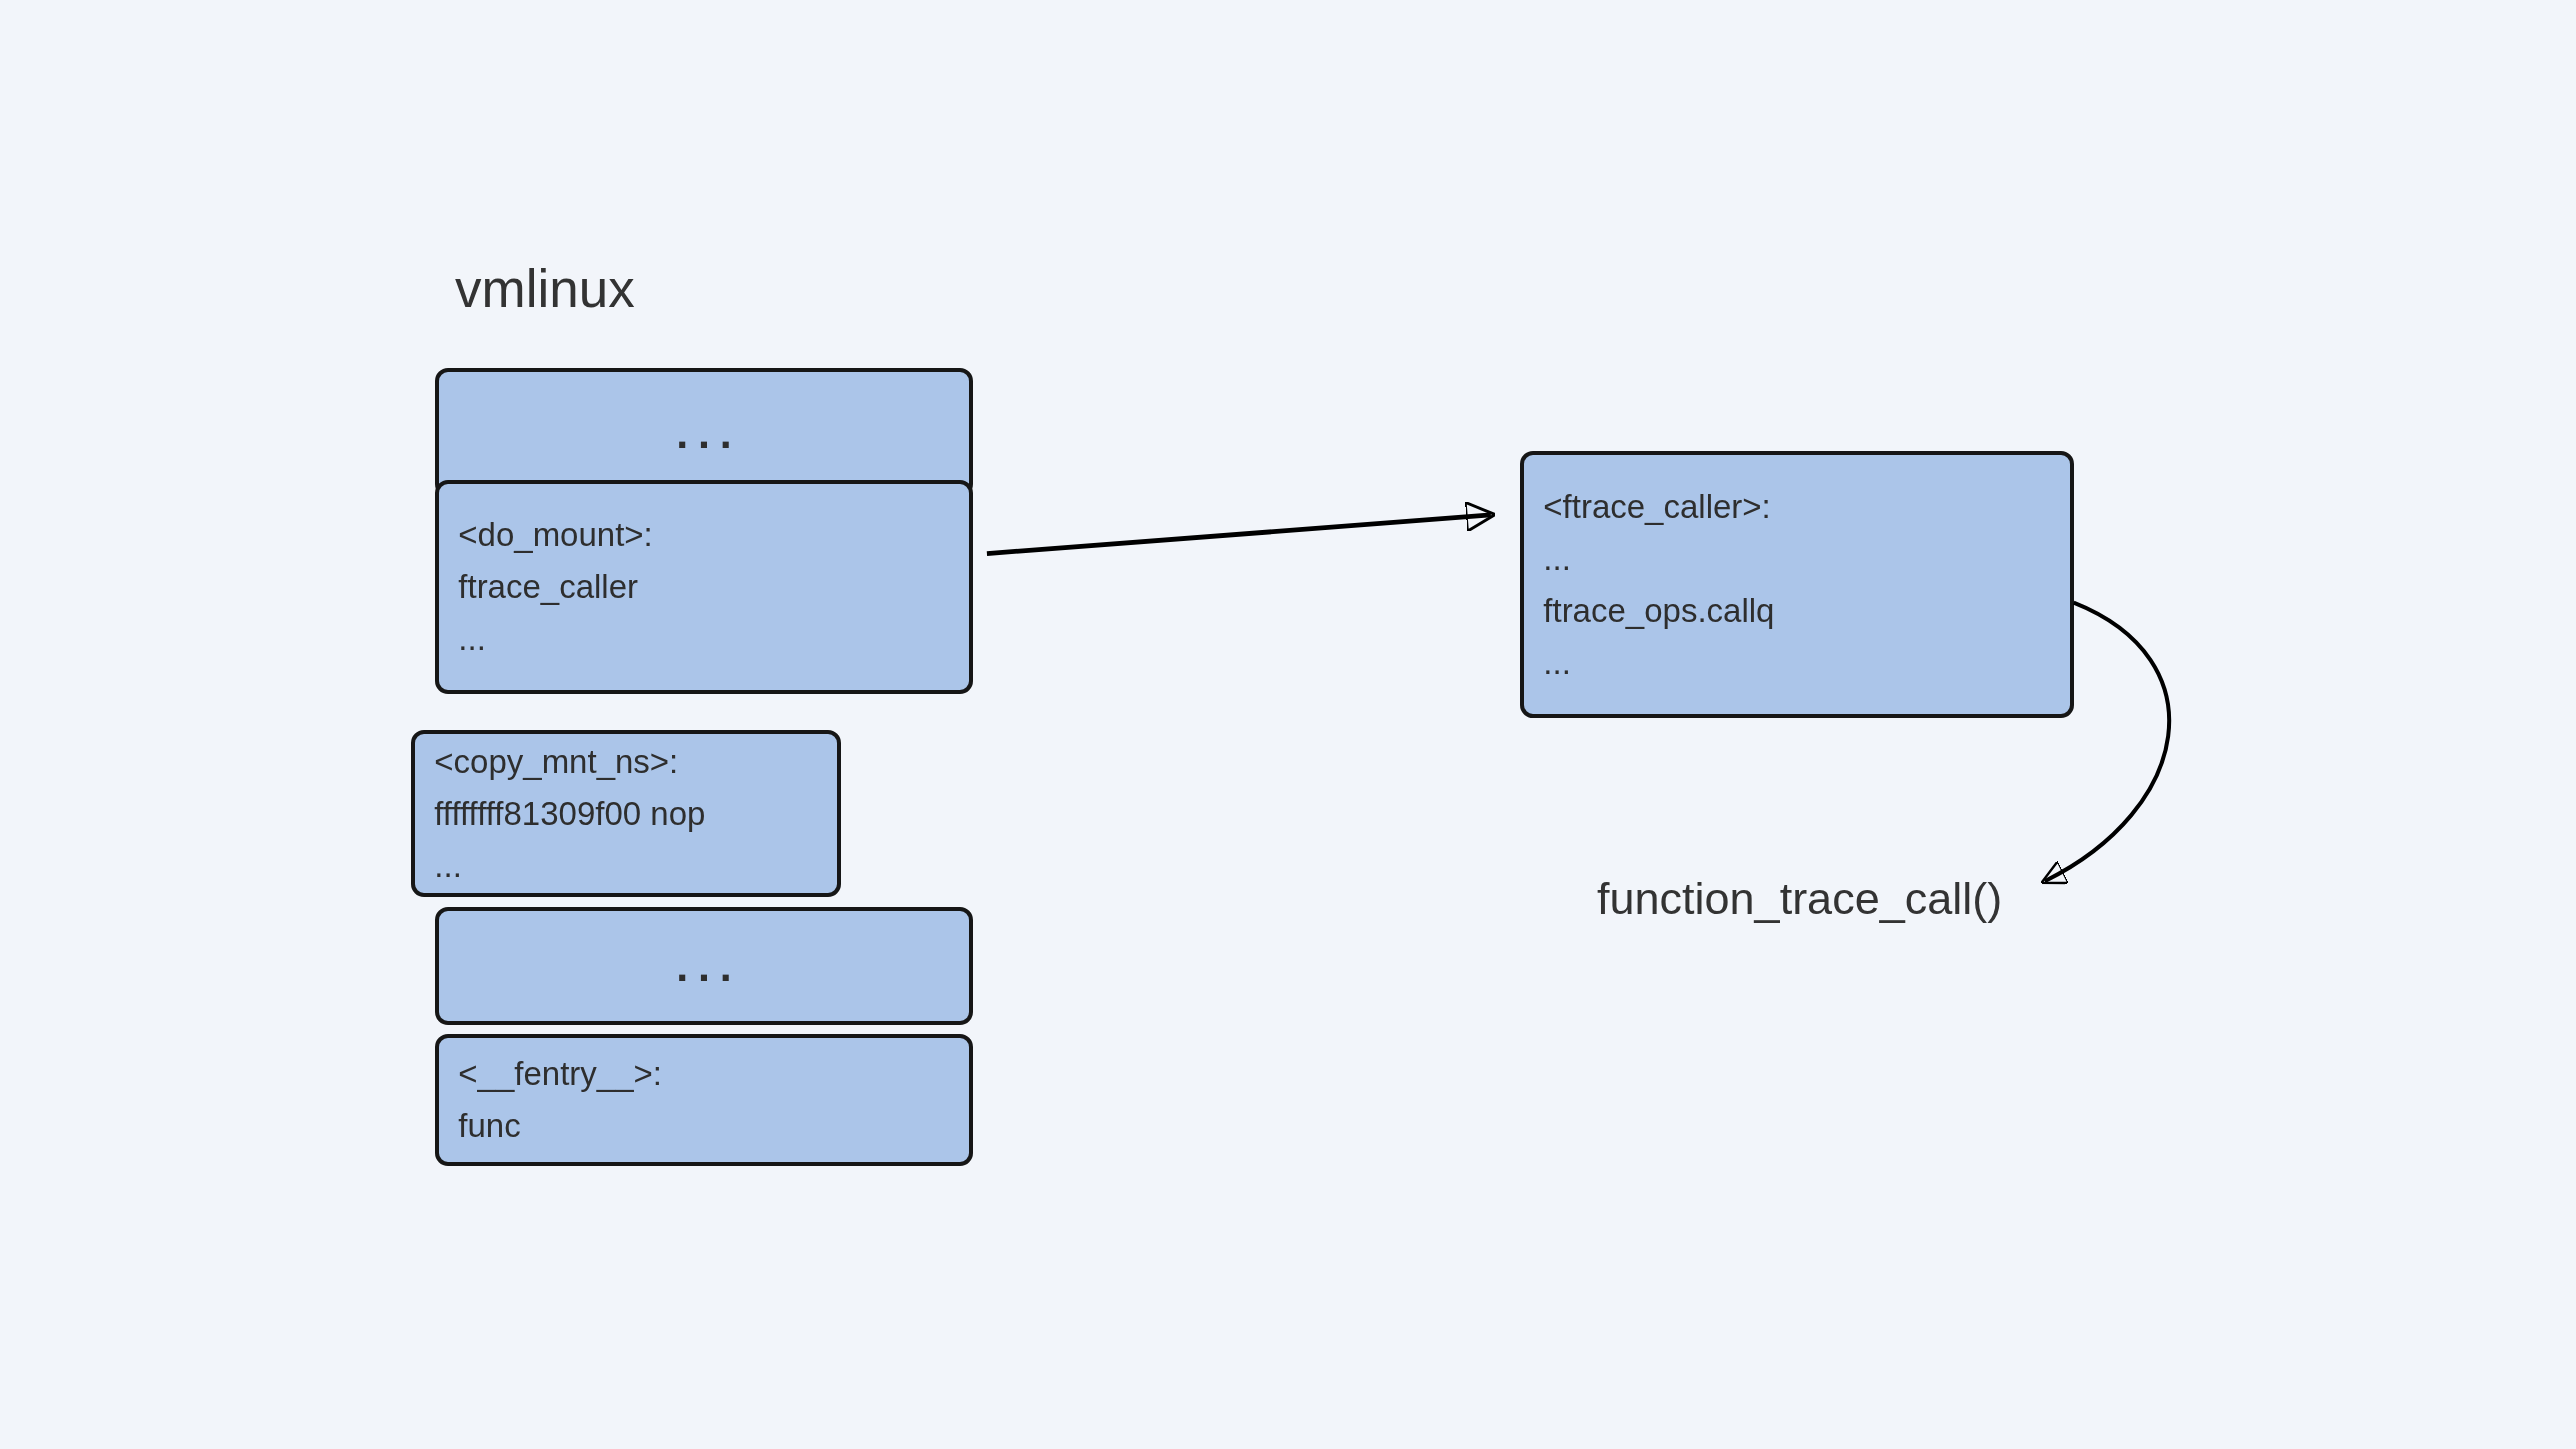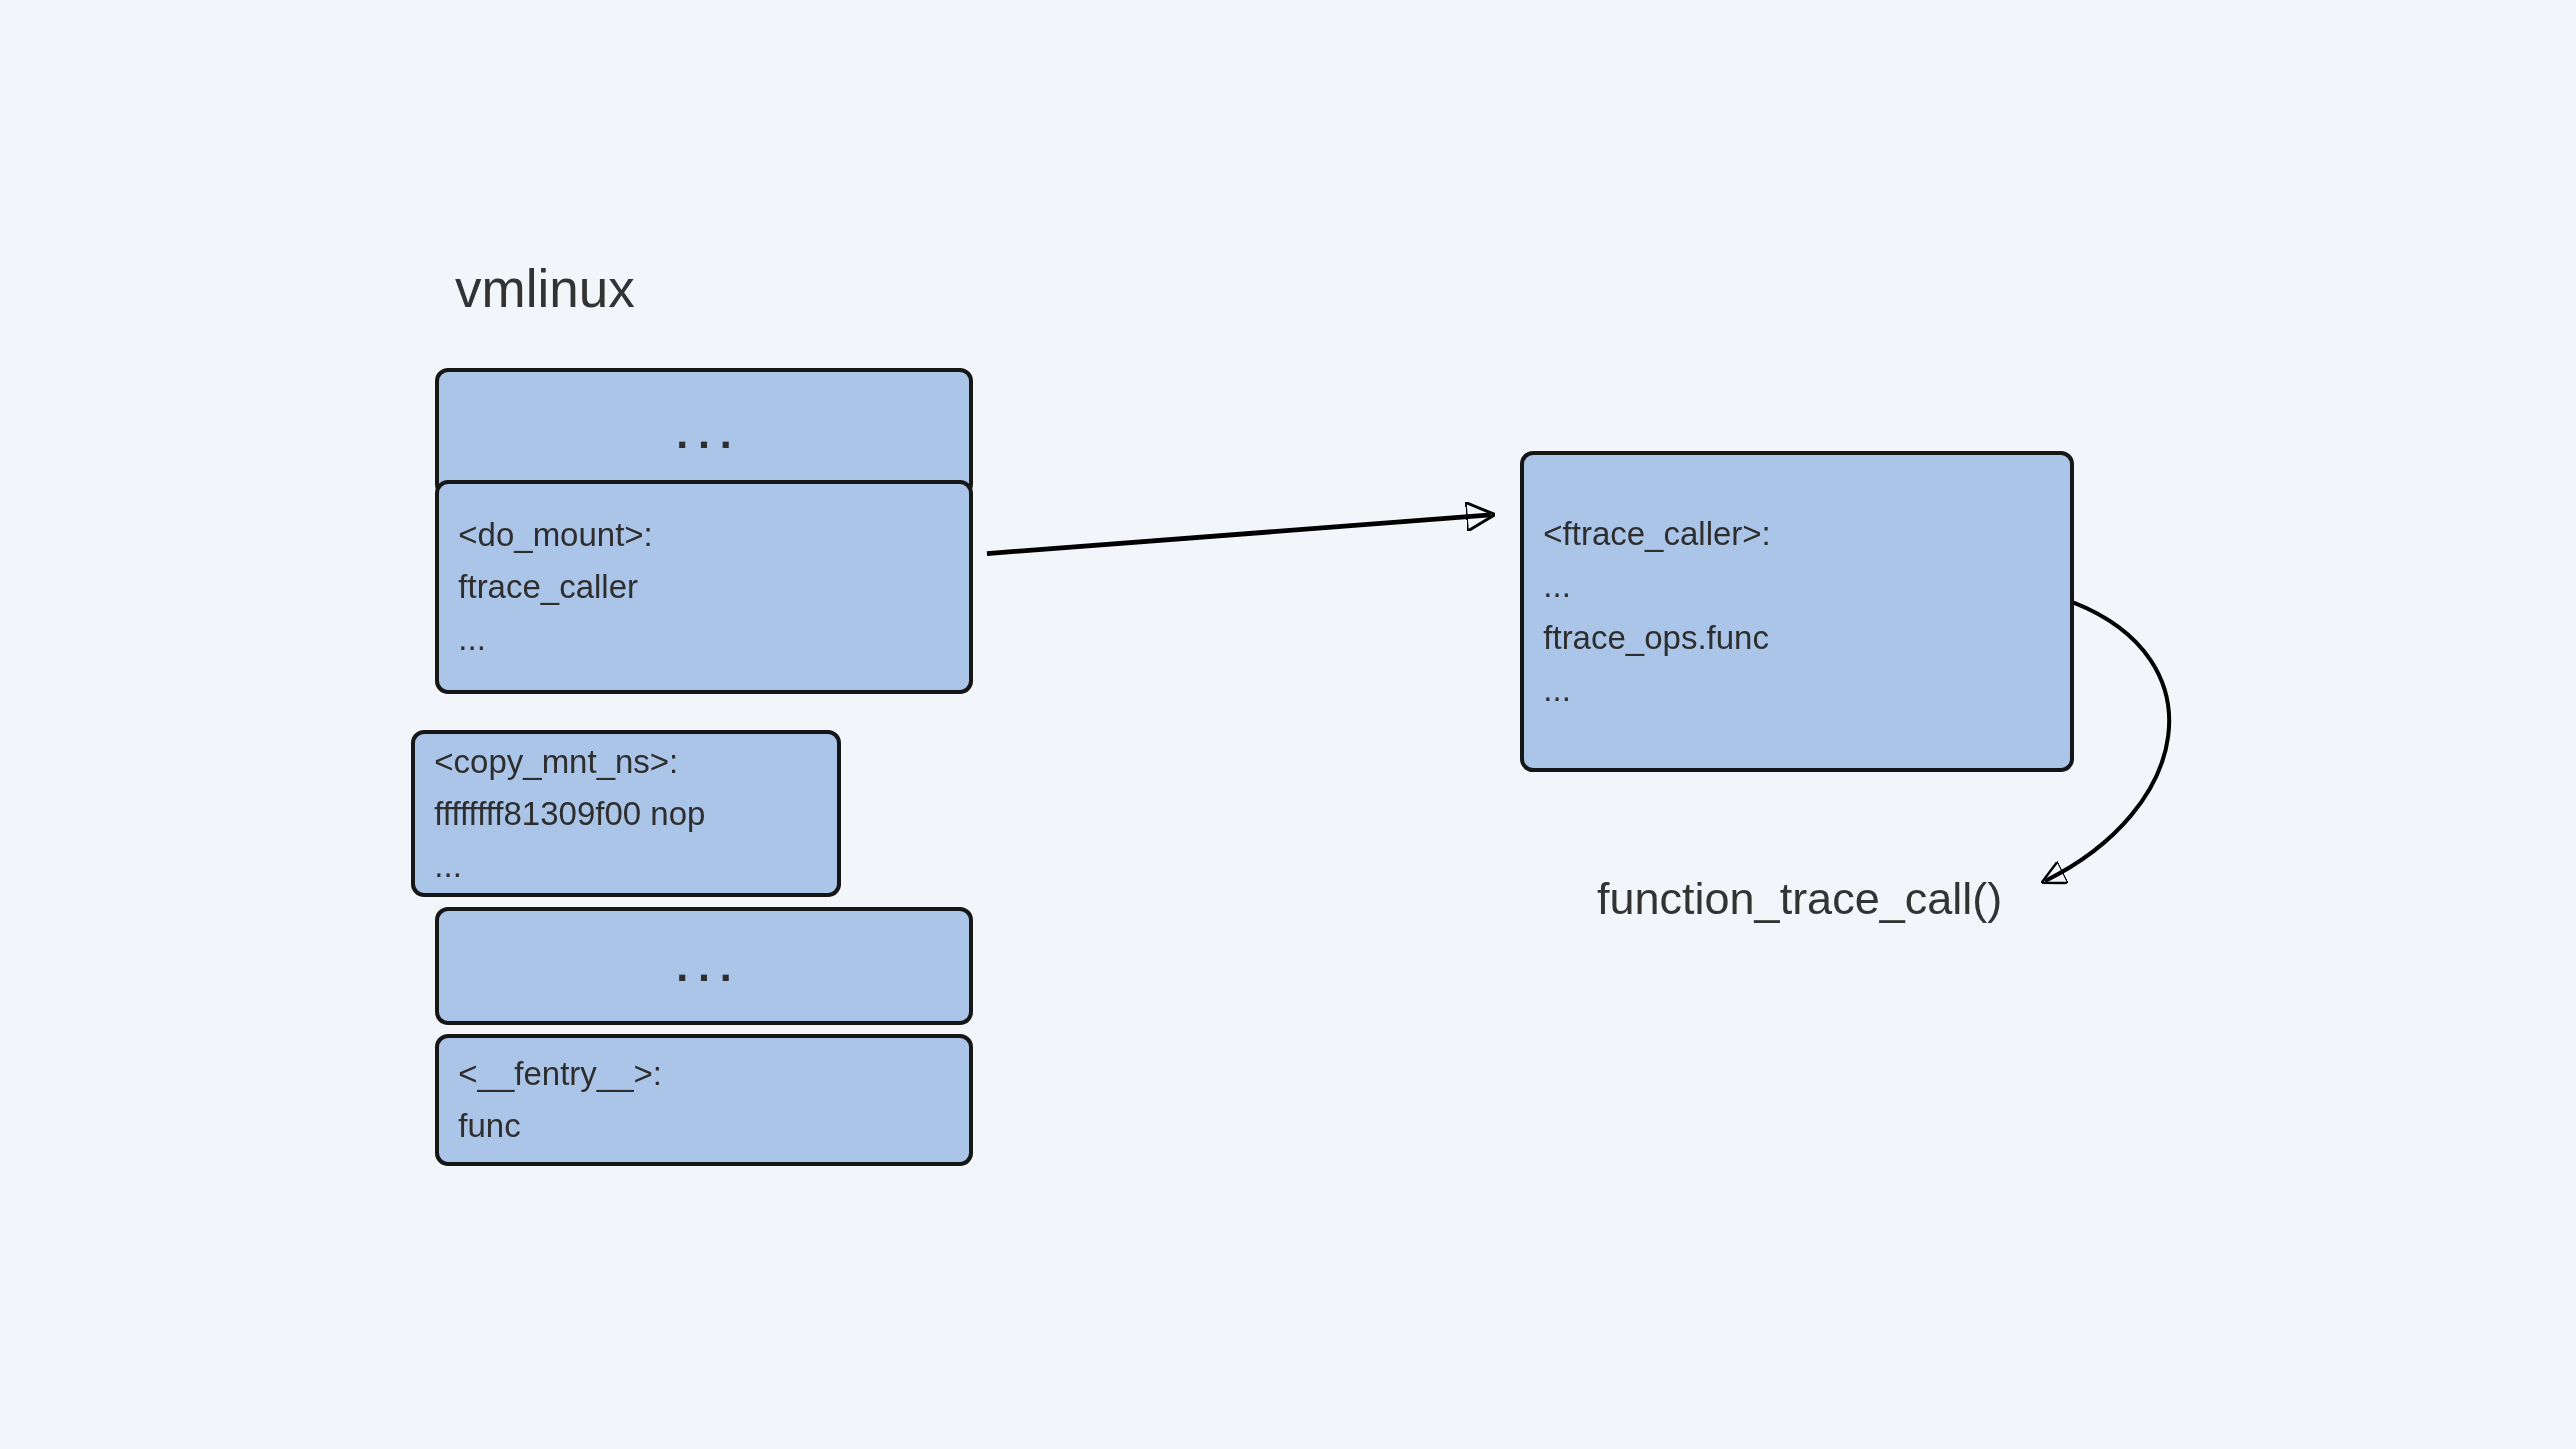--- a/index.html
+++ b/index.html
@@ -50,21 +50,21 @@
     text-indent: 9.7px;
   }
   .code-line { display: block; white-space: nowrap; }
   
   .stack-b0 { left: 435px; top: 324px;  width: 538px; height: 129px; }
   .stack-b1 { left: 435px; top: 436px;  width: 538px; height: 214px; }
   .stack-b2 { left: 411px; top: 686px;  width: 430px; height: 167px; }
   .stack-b3 { left: 435px; top: 863px; width: 538px; height: 118px; }
   .stack-b4 { left: 435px; top: 990px; width: 538px; height: 132px; text-align: center; }
   
-  .right-box { left: 1520px; top: 407px; width: 554px; height: 321px; }
+  .right-box { left: 1520px; top: 407px; width: 554px; height: 267px; }
   .fn-label {
     position: absolute;
     left: 1597px; top: 829px;
     font-size: 45px;
     line-height: 52px;
     color: var(--text);
   }
   .arrows {
     position: absolute;
     left: 0; top: 0;
@@ -102,21 +102,21 @@
   </div>
 
   <div class="box code-box stack-b4">
     <span class="code-line">&lt;__fentry__&gt;:</span>
     <span class="code-line">func</span>
   </div>
 
   <div class="box code-box right-box">
     <span class="code-line">&lt;ftrace_caller&gt;:</span>
     <span class="code-line">...</span>
-    <span class="code-line">ftrace_ops.func</span>
+    <span class="code-line">ftrace_ops.callq</span>
     <span class="code-line">...</span>
   </div>
 
   <div class="fn-label">function_trace_call()</div>
 
   <svg class="arrows" viewBox="0 0 3200 1800">
     <defs>
       <marker id="ah" viewBox="0 0 10 10" refX="8.5" refY="5" markerWidth="6" markerHeight="6" orient="auto-start-reverse" markerUnits="strokeWidth">
         <path d="M0,0 L10,5 L0,10 z" fill="currentColor" stroke="none"></path>
       </marker>

